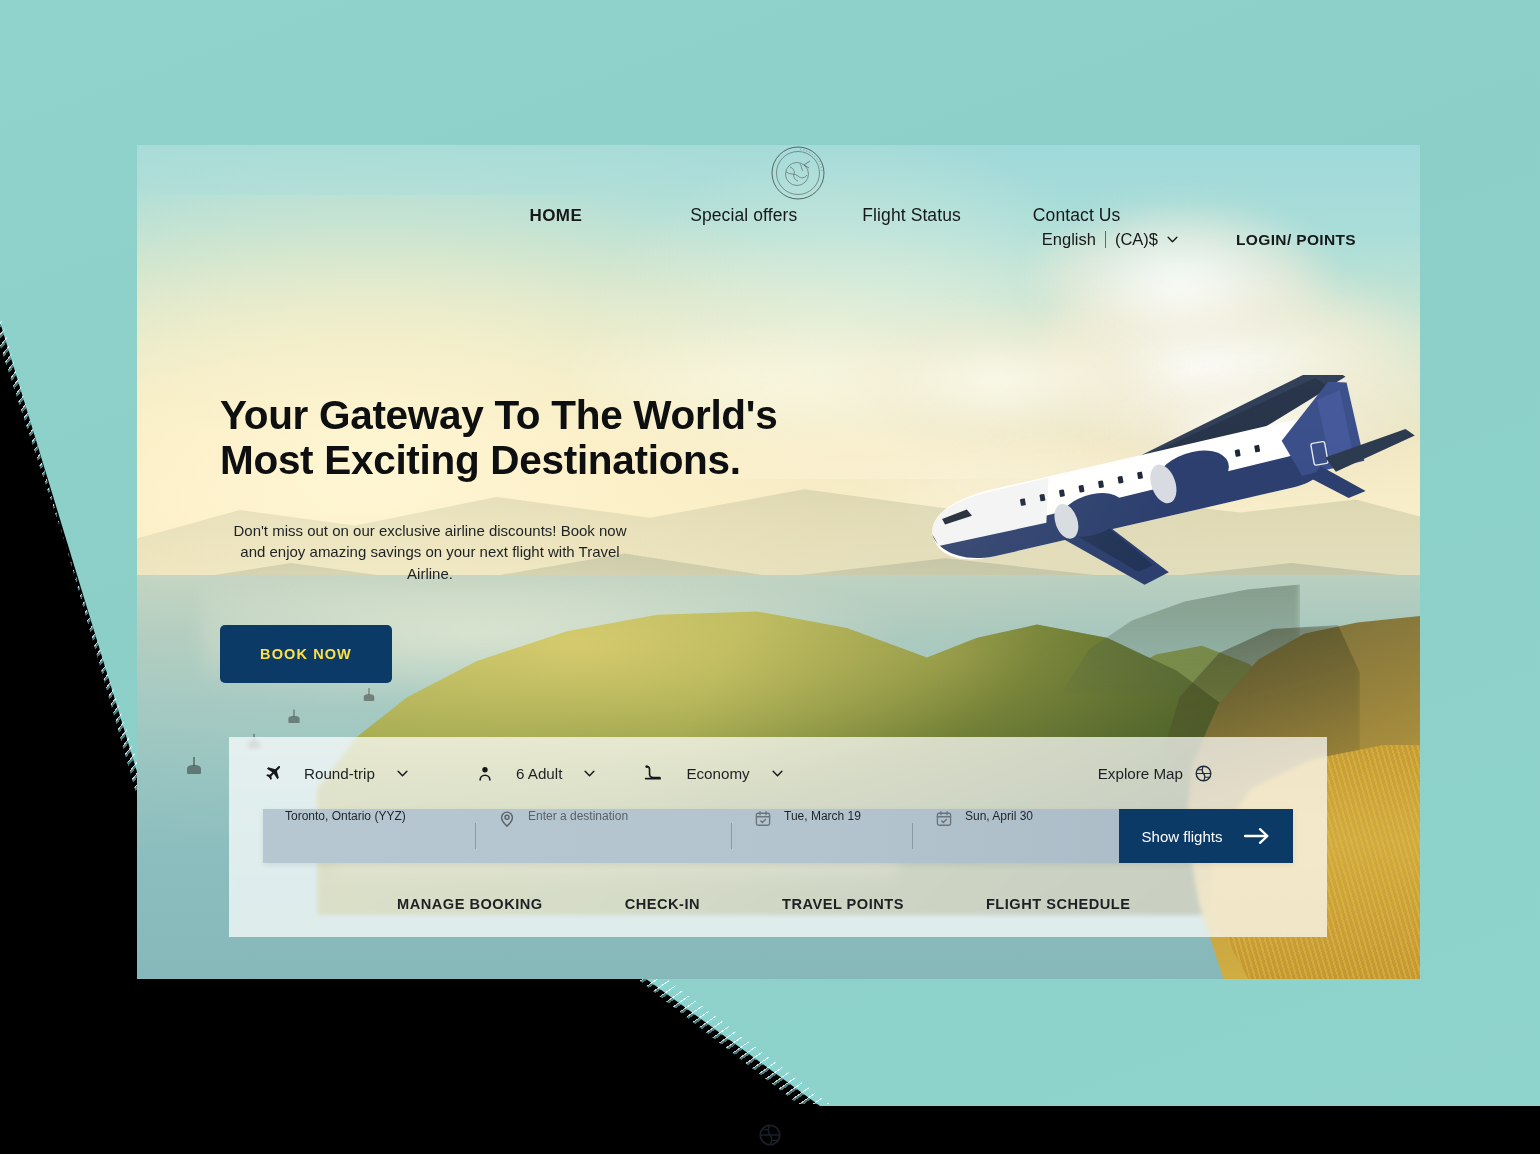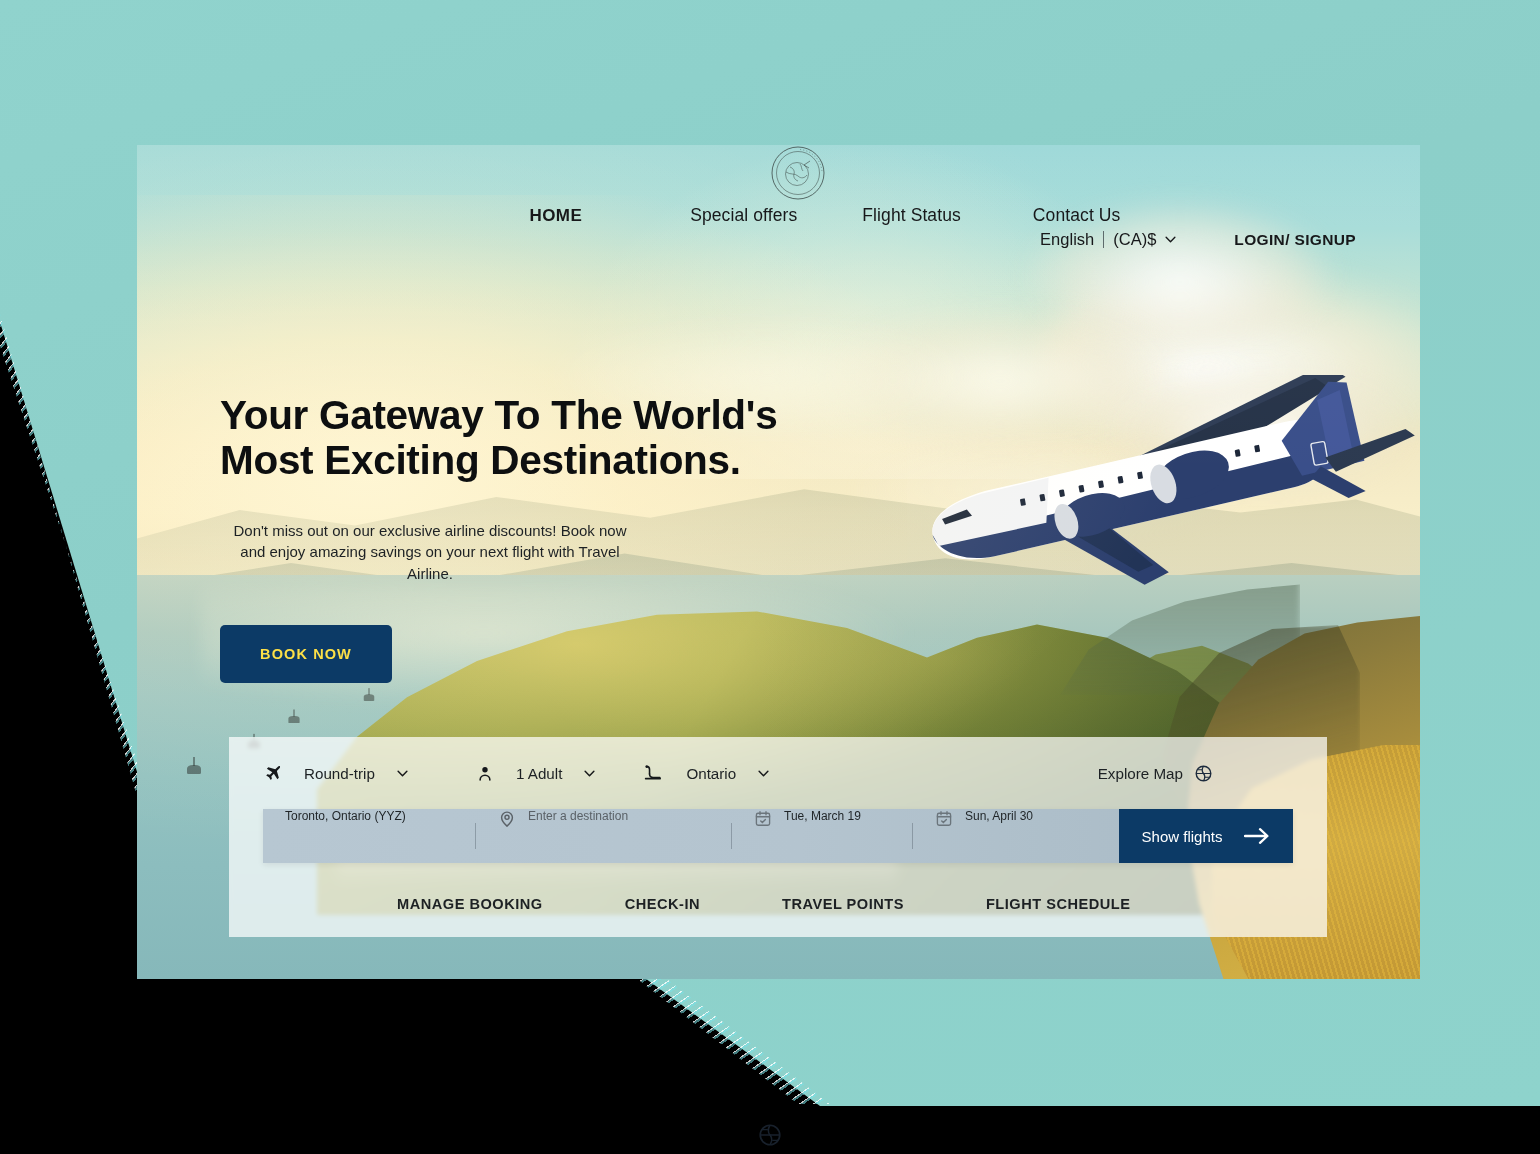--- a/index.html
+++ b/index.html
@@ -444,21 +444,21 @@
 
       <div class="nav-right">
         <div class="lang">
           <span>English</span>
           <span class="divider"></span>
           <span>(CA)$</span>
           <svg class="caret" viewBox="0 0 12 8" fill="none" stroke="#17181a" stroke-width="1.6" stroke-linecap="round" stroke-linejoin="round">
             <path d="M1 1.5 6 6.5 11 1.5"></path>
           </svg>
         </div>
-        <span class="login">LOGIN/ SIGNUP</span>
+        <span class="login">LOGIN/ POINTS</span>
       </div>
     </nav>
 
     <div class="copy">
       <h1 class="headline">
         <span>Your Gateway To The World's</span><br>
         <span>Most Exciting Destinations.</span>
       </h1>
       <p class="subcopy">Don't miss out on our exclusive airline discounts! Book now and enjoy amazing savings on your next flight with Travel Airline.</p>
       <button class="book-now">BOOK NOW</button>
@@ -477,36 +477,36 @@
             </svg>
         </div>
 
         <span class="opt-sp1"></span>
 
         <div class="opt">
           <svg style="width:18px;height:19px" viewBox="0 0 24 24" fill="none" stroke="#15181b" stroke-width="2.1" stroke-linecap="round">
             <circle cx="12" cy="7" r="3.6" fill="#15181b" stroke="none"></circle>
             <path d="M5.5 20.5c0-3.6 2.9-6.2 6.5-6.2s6.5 2.6 6.5 6.2"></path>
           </svg>
-          <span>1 Adult</span>
+          <span>6 Adult</span>
           <svg class="caret" viewBox="0 0 12 8" fill="none" stroke="#17181a" stroke-width="1.7" stroke-linecap="round" stroke-linejoin="round">
               <path d="M1 1.5 6 6.5 11 1.5"></path>
             </svg>
         </div>
 
         <span class="opt-sp2"></span>
 
         <div class="opt">
           <svg style="width:21px;height:19px" viewBox="0 0 26 24" fill="none" stroke="#15181b" stroke-width="2" stroke-linecap="round" stroke-linejoin="round">
             <path d="M4 3c2.4 0 4 1.7 4 4v5.6"></path>
             <path d="M8 12.6c0 2.6 2.1 4.4 4.7 4.4H21"></path>
             <path d="M3 18.5h18.5"></path>
             <circle cx="4.5" cy="3.5" r="1.6" fill="#15181b" stroke="none"></circle>
           </svg>
-          <span>Ontario</span>
+          <span>Economy</span>
           <svg class="caret" viewBox="0 0 12 8" fill="none" stroke="#17181a" stroke-width="1.7" stroke-linecap="round" stroke-linejoin="round">
               <path d="M1 1.5 6 6.5 11 1.5"></path>
             </svg>
         </div>
 
         <div class="explore">
           <span>Explore Map</span>
           <svg style="width:19px;height:19px" viewBox="0 0 24 24" fill="none" stroke="#1d2b3d" stroke-width="1.8">
             <circle cx="12" cy="12" r="9.2"></circle>
             <path d="M12 2.8c-2.3 3.6-2.3 6.4 0 9.2 2.3 2.8 2.3 5.6 0 9.2" stroke-width="1.6"></path>

